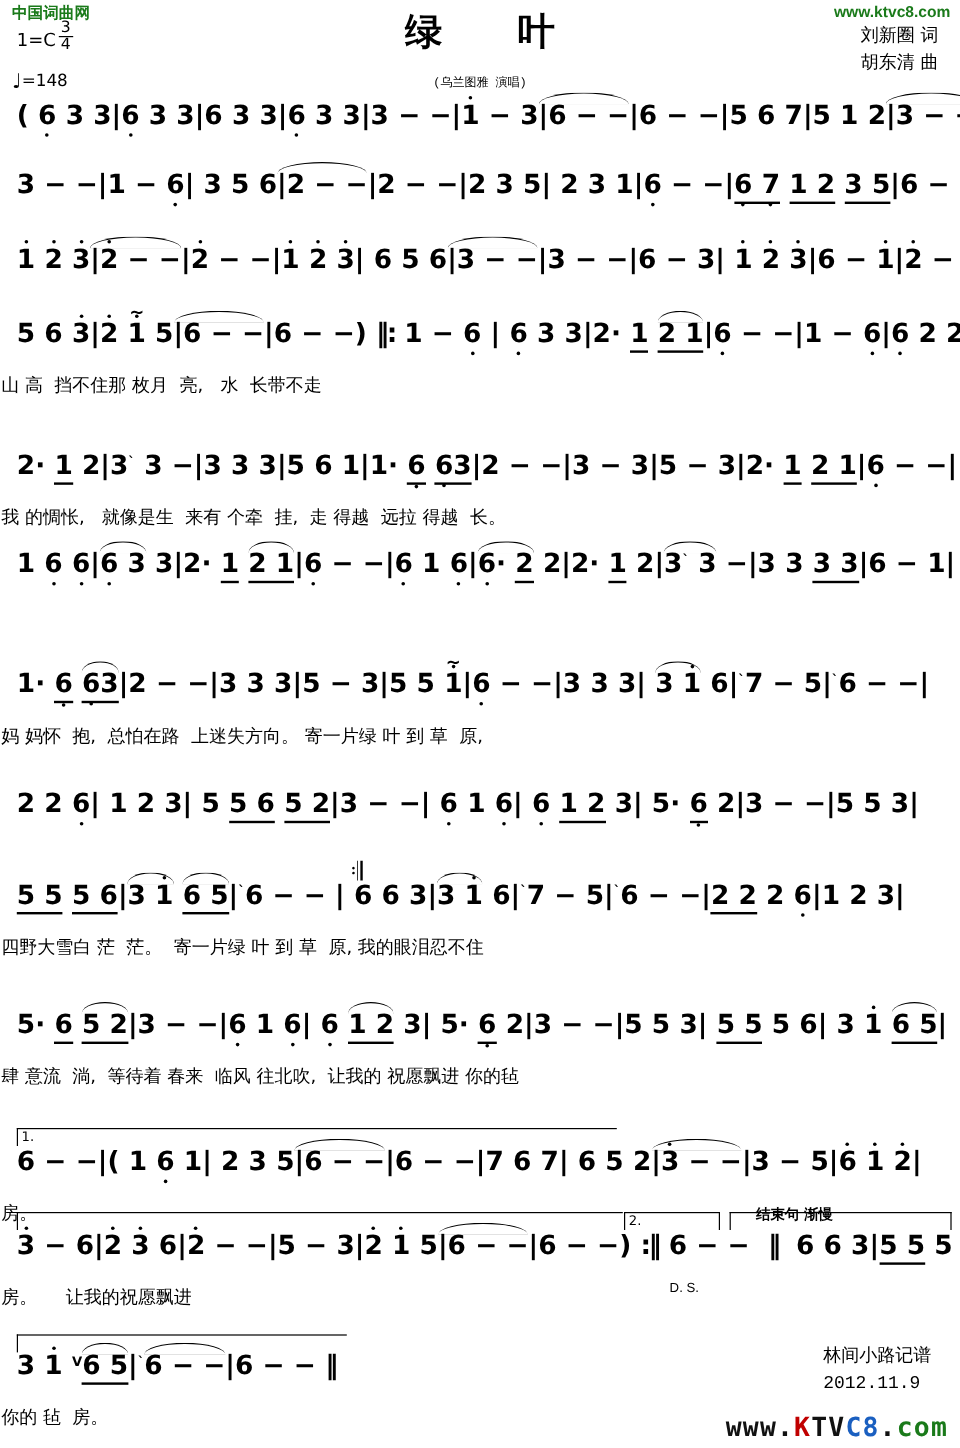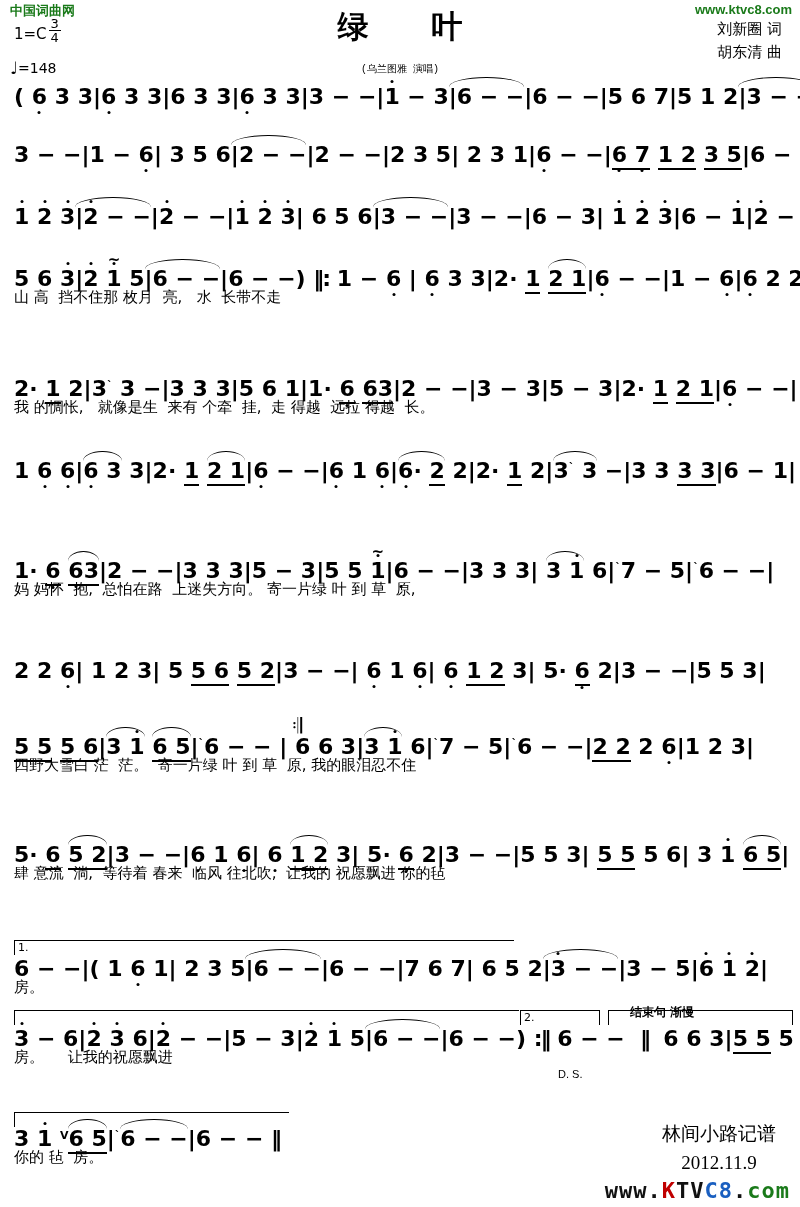--- a/index.html
+++ b/index.html
@@ -111,22 +111,22 @@
     white-space: pre;
     line-height: 1.0;
     padding-left: 14px;
     letter-spacing: 0px;
   }
   .lyricline {
     font-family: "DejaVu Sans", sans-serif;
     font-size: 15px;
     white-space: pre;
     line-height: 1.0;
-    padding-left: 14px;
-    margin-top: 0;
+    padding-left: 1px;
+    margin-top: 24px;
   }
   
   .hi   { position: relative; }
   .hi::after {
     content: "";
     position: absolute;
     left: 50%; top: -4px;
     transform: translateX(-50%);
     width: 3px; height: 3px; border-radius: 50%;
     background: #000;
@@ -190,24 +190,23 @@
     font-family: "DejaVu Sans", sans-serif;
   }
   .ds {
     position: absolute;
     font-size: 11px;
     font-family: Liberation Sans, sans-serif;
   }
   .footer {
     position: absolute;
     right: 24px;
-    text-align: center;
-    font-size: 19px;
+    font-size: 15px;
     line-height: 1.5;
-    font-family: Liberation Serif, serif;
+    font-family: Liberation Mono, monospace;
   }
 </style>
 </head>
 <body>
 
 <div class="wm-top-left">中国词曲网</div>
 <div class="wm-top-right">www.ktvc8.com</div>
 
 <div class="title">绿 叶</div>
 <div class="subtitle">(乌兰图雅 演唱)</div>

